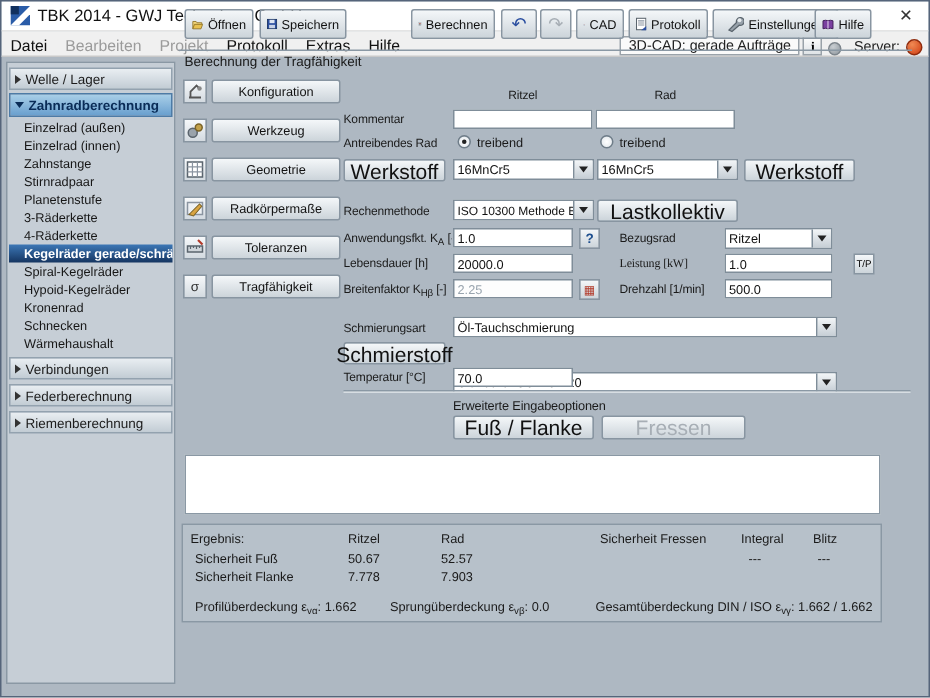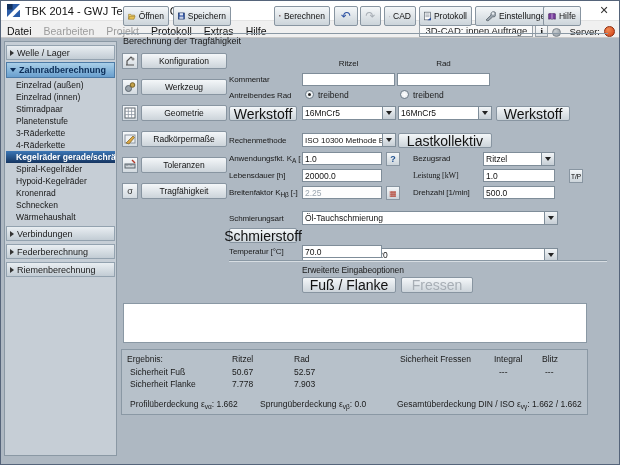--- a/index.html
+++ b/index.html
@@ -77,38 +77,39 @@
   </div>
 
   <div class="menubar">
     <span class="mi">Datei</span>
     <span class="mi dis">Bearbeiten</span>
     <span class="mi dis">Projekt</span>
     <span class="mi">Protokoll</span>
     <span class="mi">Extras</span>
     <span class="mi">Hilfe</span>
     <span class="mspacer"></span>
-    <span class="cadbox">3D-CAD: innen Aufträge</span>
+    <span class="cadbox">3D-CAD: gerade Aufträge</span>
     <span class="ibtn">i</span>
     <span class="dot gray"></span>
     <span class="srv">Server:</span>
     <span class="dot red"></span>
   </div>
 
   <div class="sidebar">
     <div class="cat">
         <span class="tri"></span>
         <span>Welle / Lager</span>
       </div>
     <div class="cat open">
         <span class="tri"></span>
         <span>Zahnradberechnung</span>
       </div>
     <div class="child">Einzelrad (außen)</div>
     <div class="child">Einzelrad (innen)</div>
+    <div class="child">Zahnstange</div>
     <div class="child">Stirnradpaar</div>
     <div class="child">Planetenstufe</div>
     <div class="child">3-Räderkette</div>
     <div class="child">4-Räderkette</div>
     <div class="child sel">Kegelräder gerade/schräg</div>
     <div class="child">Spiral-Kegelräder</div>
     <div class="child">Hypoid-Kegelräder</div>
     <div class="child">Kronenrad</div>
     <div class="child">Schnecken</div>
     <div class="child">Wärmehaushalt</div>
@@ -307,21 +308,21 @@
       <span class="arr">
         <span class="dar"></span>
       </span>
     </div>
   <div class="lbl" style="left:228px;top:246px;">Temperatur [°C]</div>
   <input class="inp" style="left: 301px; top: 244px; width: 80px;" value="70.0">
 
   <div class="divider" style="top:259px;"></div>
   <div class="lbl" style="left:301px;top:264px;font-size:8.5px;">Erweiterte Eingabeoptionen</div>
   <div class="fbtn" style="left:301px;top:276px;width:94px;height:16px;">Fuß / Flanke</div>
-  <div class="fbtn dis" style="left:400px;top:276px;width:72px;height:16px;">Fressen</div>
+  <div class="fbtn dis" style="left:400px;top:276px;width:96px;height:16px;">Fressen</div>
 
   <div class="outbox"></div>
 
   <div class="results">
     <span class="rt bold" style="left:5px;top:4px;">Ergebnis:</span>
     <span class="rt" style="left:110px;top:4px;">Ritzel</span>
     <span class="rt" style="left:172px;top:4px;">Rad</span>
     <span class="rt" style="left:278px;top:4px;">Sicherheit Fressen</span>
     <span class="rt" style="left:372px;top:4px;">Integral</span>
     <span class="rt" style="left:420px;top:4px;">Blitz</span>

